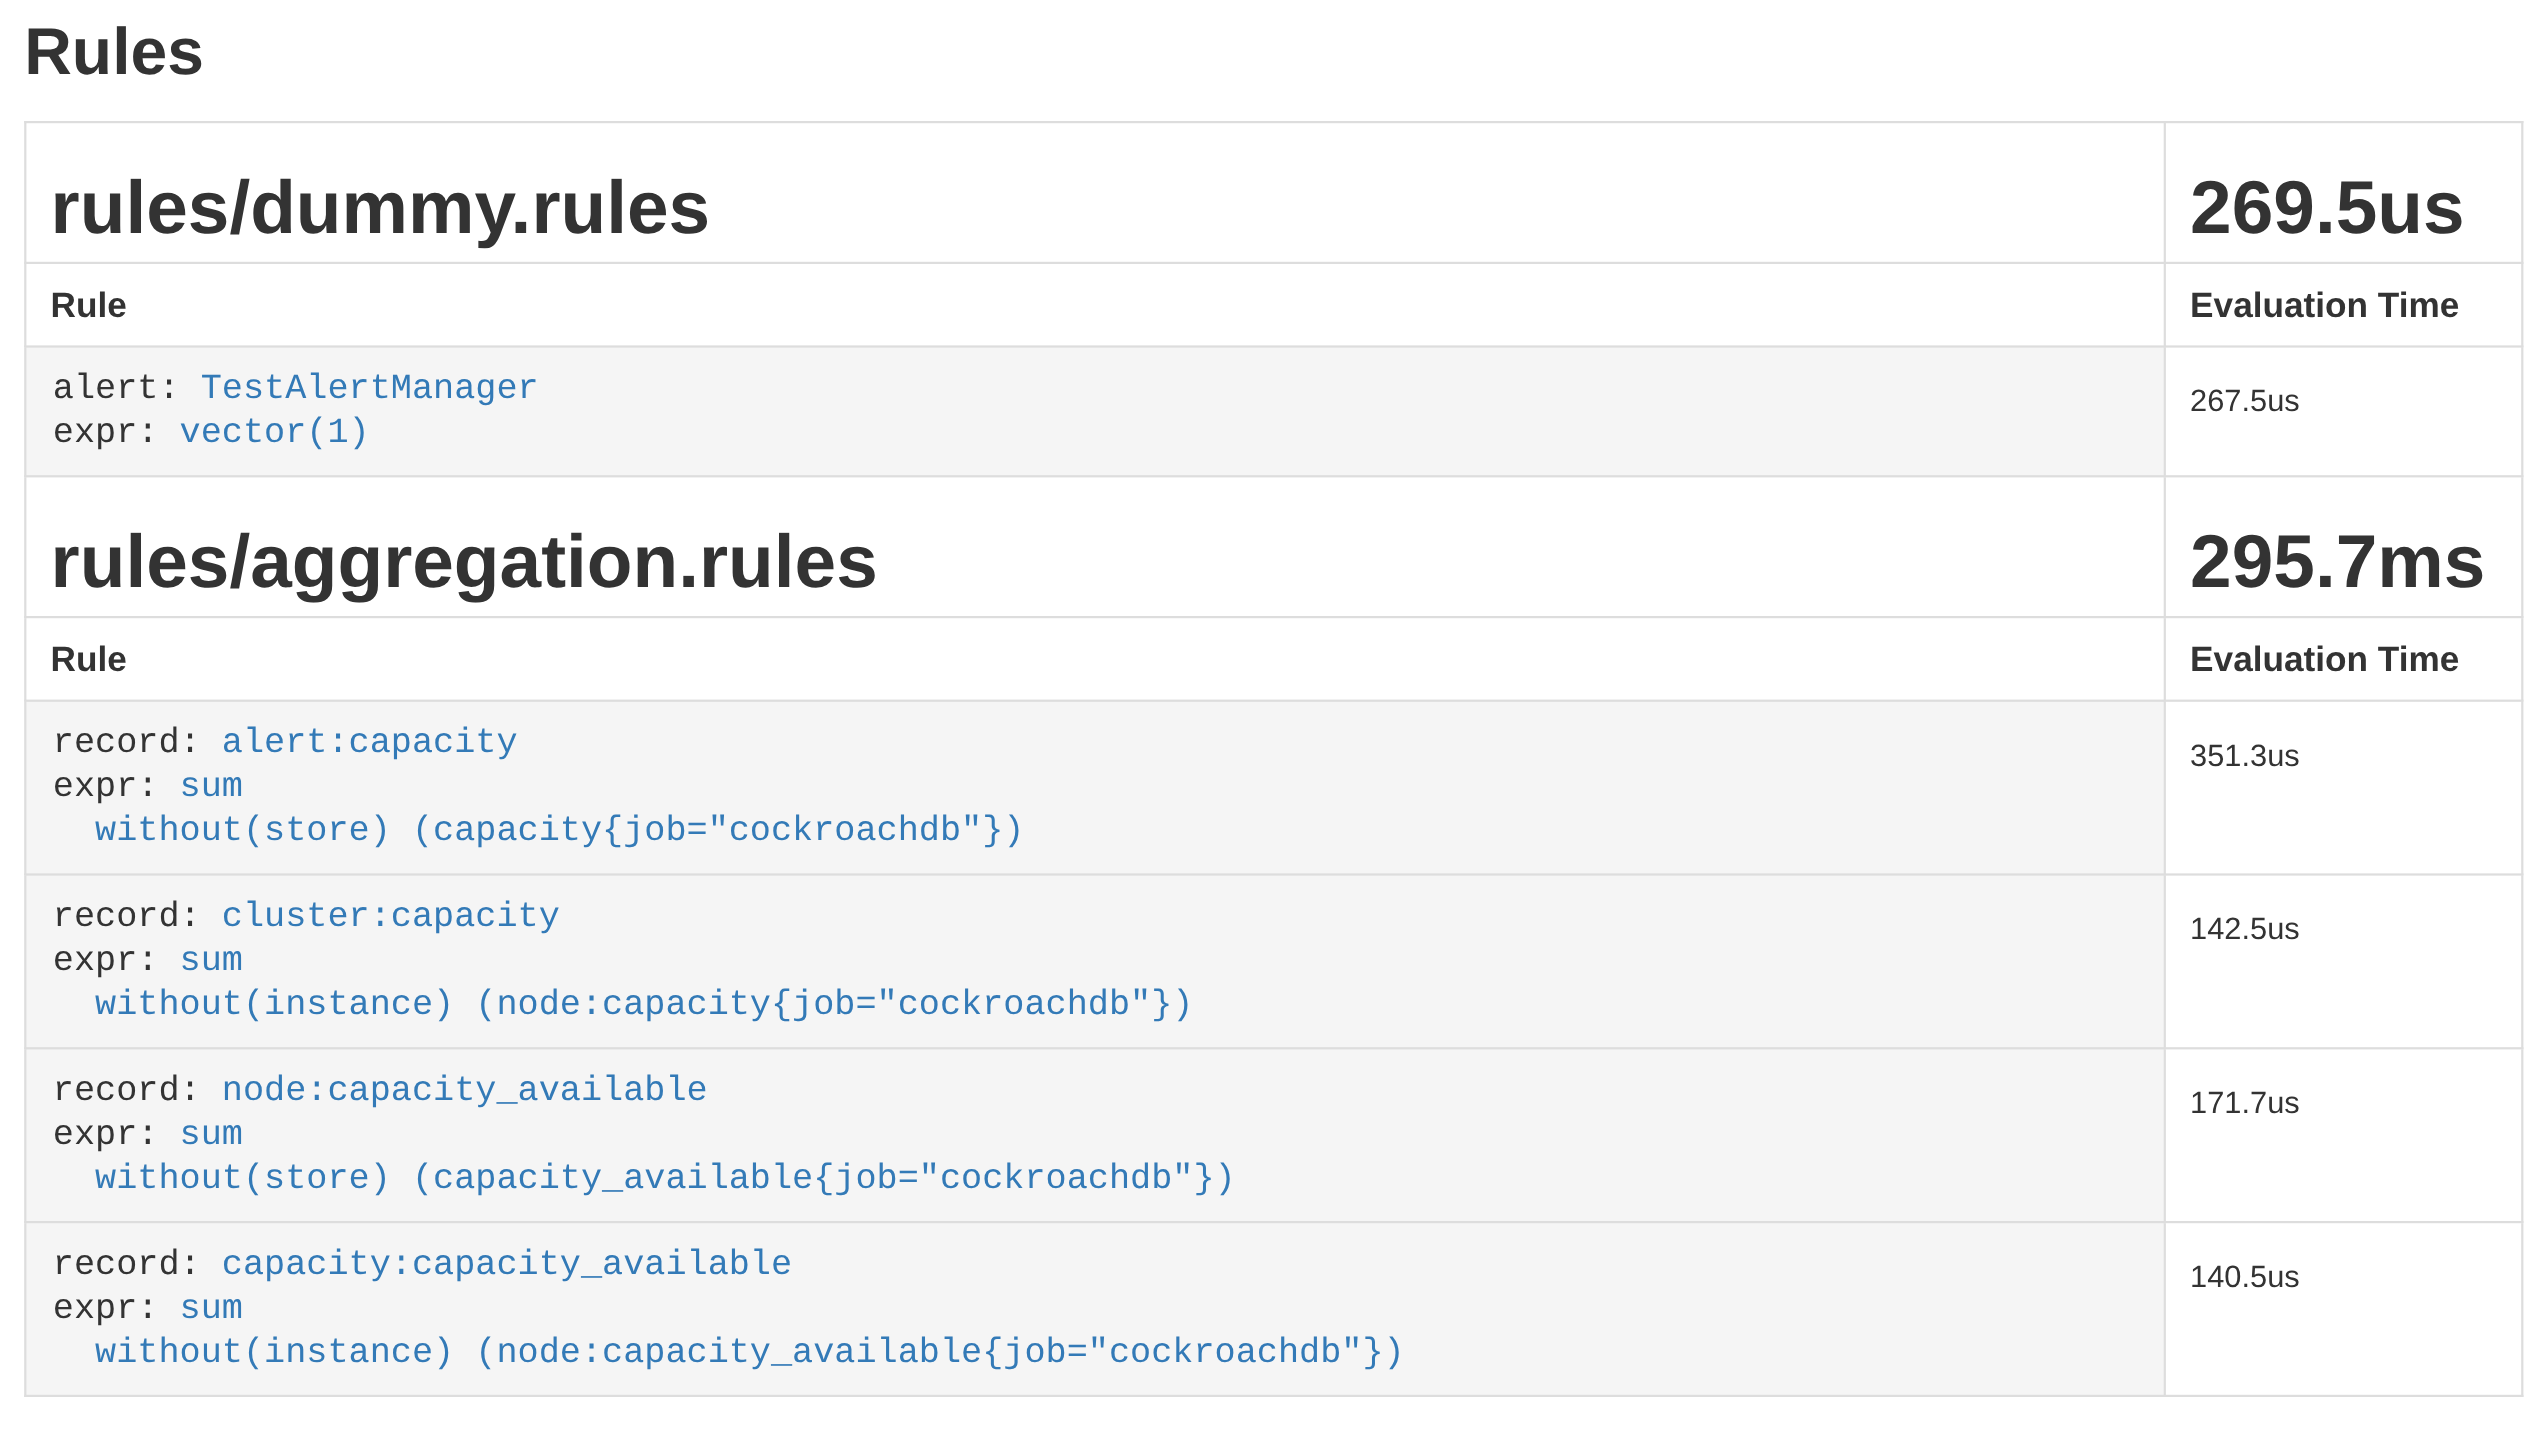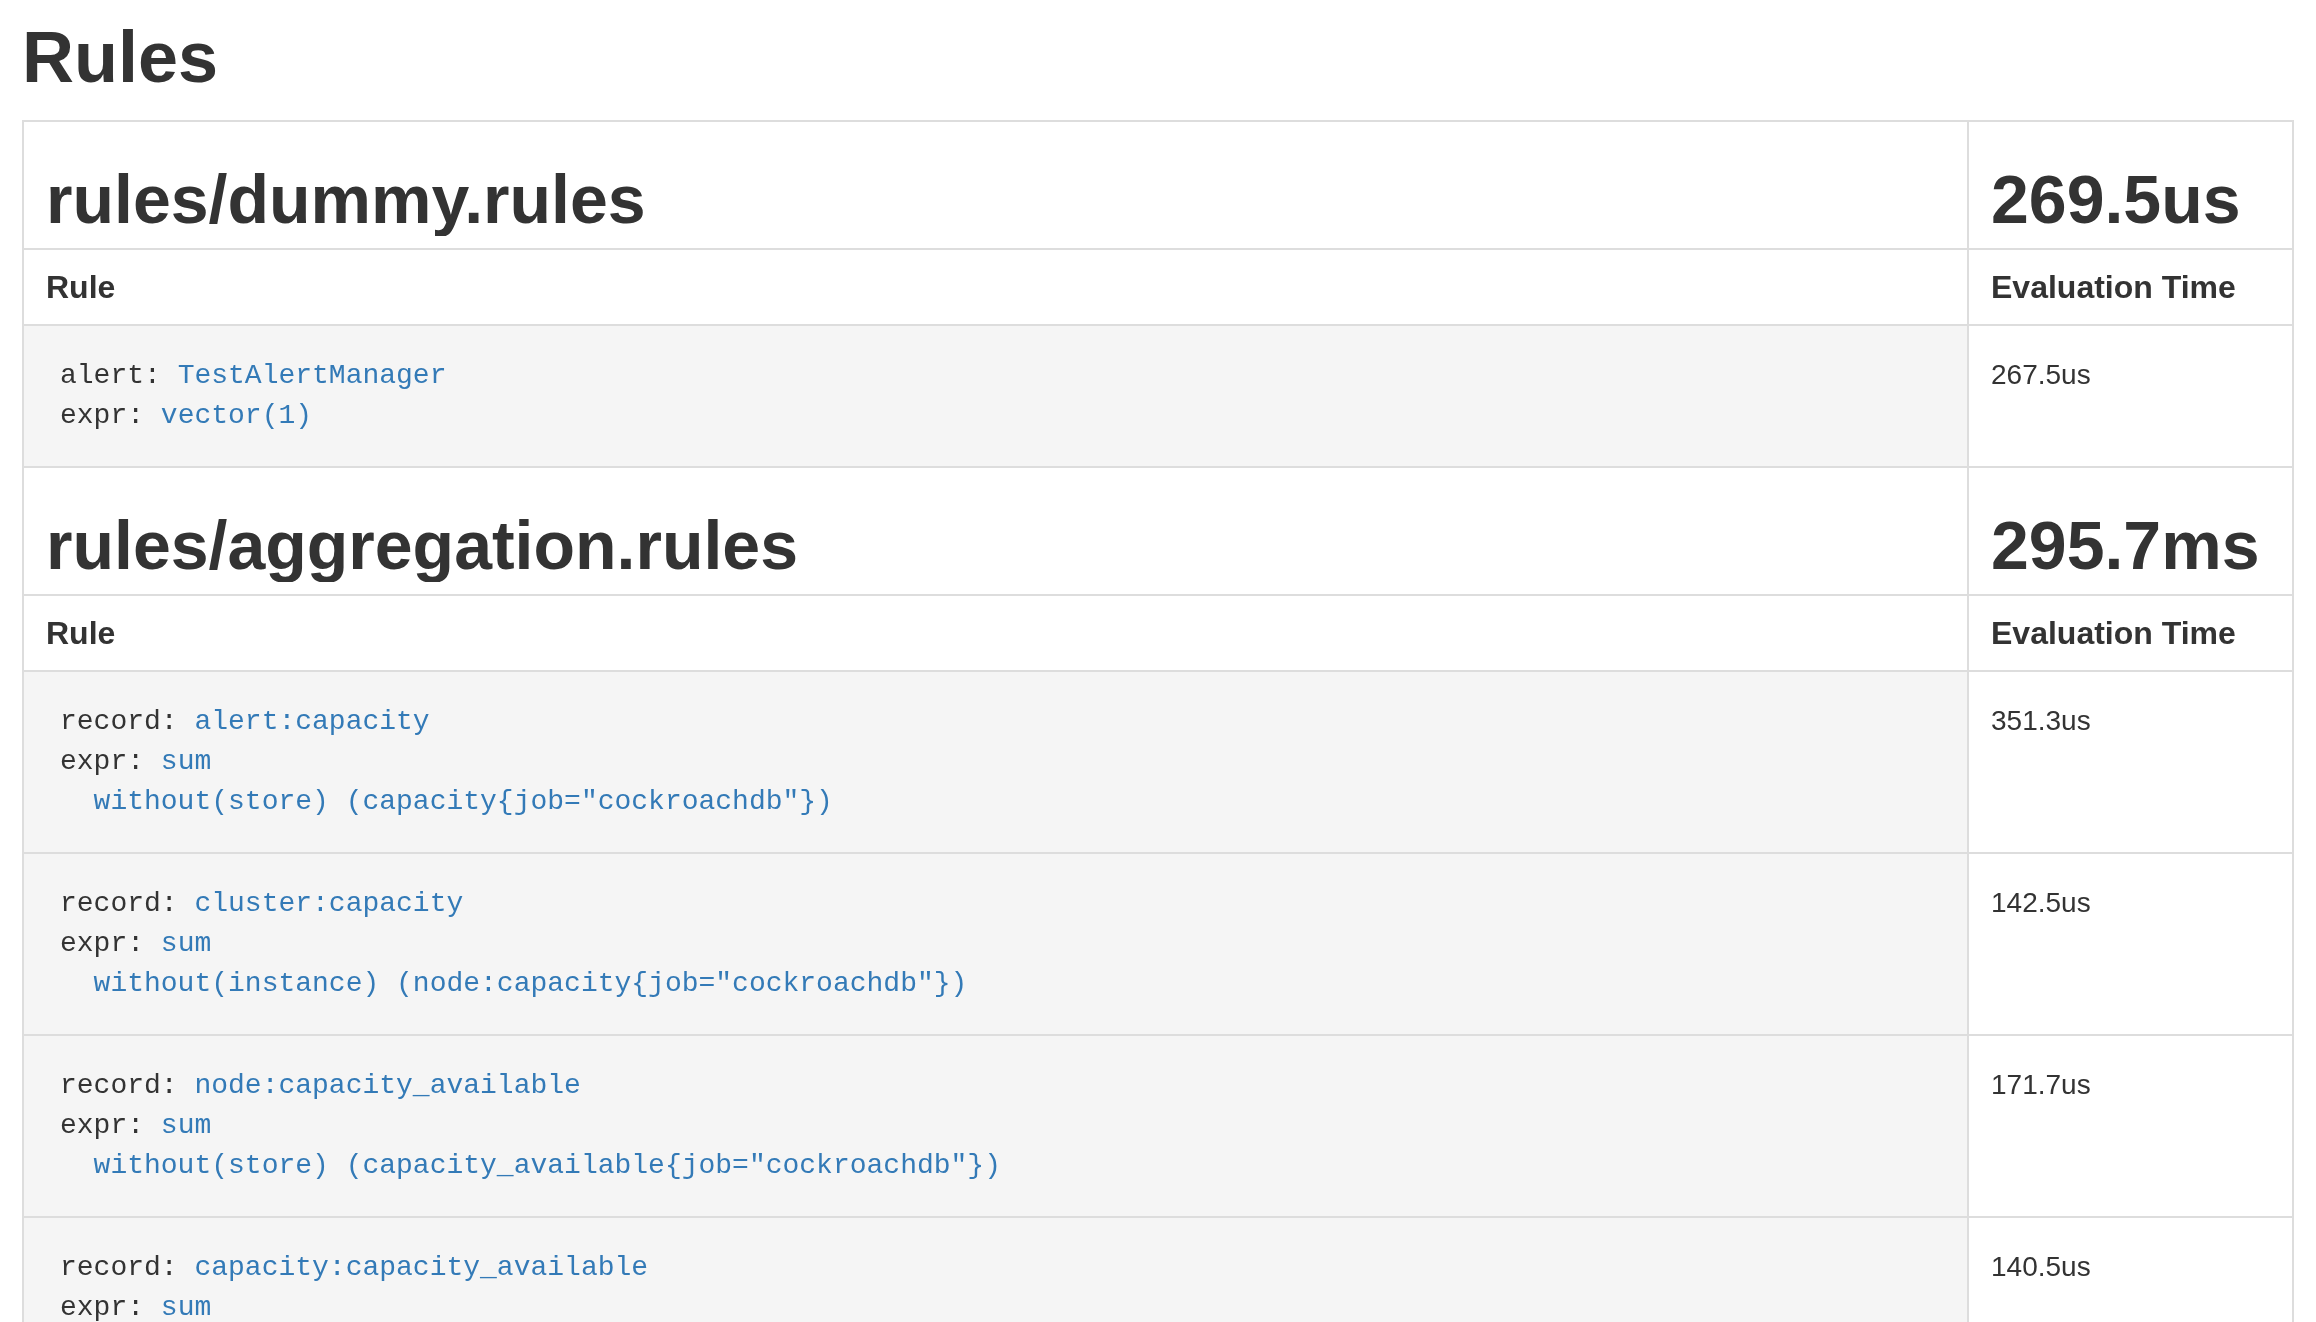--- a/index.html
+++ b/index.html
@@ -19,24 +19,24 @@
     background: var(--page-bg);
   }
   body {
     font-family: "Liberation Sans", sans-serif;
     color: var(--text);
   }
   .container {
     margin: 0 22px;
   }
   .page-title {
-    font-size: 72px;
+    font-size: 60px;
     font-weight: 700;
     line-height: 66px;
-    margin: 24px 0 30px 0;
+    margin: 14px 0 30px 0;
     color: var(--text);
   }
   table.rules-table {
     width: 100%;
     border-collapse: collapse;
     table-layout: fixed;
   }
   col.eval-col { width: 325px; }
   .rules-table td, .rules-table th {
     border: 2px solid var(--border);
@@ -62,24 +62,24 @@
     line-height: 34px;
     font-weight: 700;
     background: #ffffff;
     color: var(--text);
   }
   td.rule-cell {
     background: var(--rule-bg);
     padding: 0;
   }
   pre.rule-code {
-    margin: 12px;
+    margin: 0;
     padding: 18px 24px;
     font-family: "Liberation Mono", monospace;
-    font-size: 28px;
+    font-size: 32px;
     line-height: 40px;
     color: var(--text);
     white-space: pre;
     overflow: hidden;
   }
   .rule-key { color: var(--text); }
   a.rule-link {
     color: var(--link);
     text-decoration: none;
     cursor: pointer;

